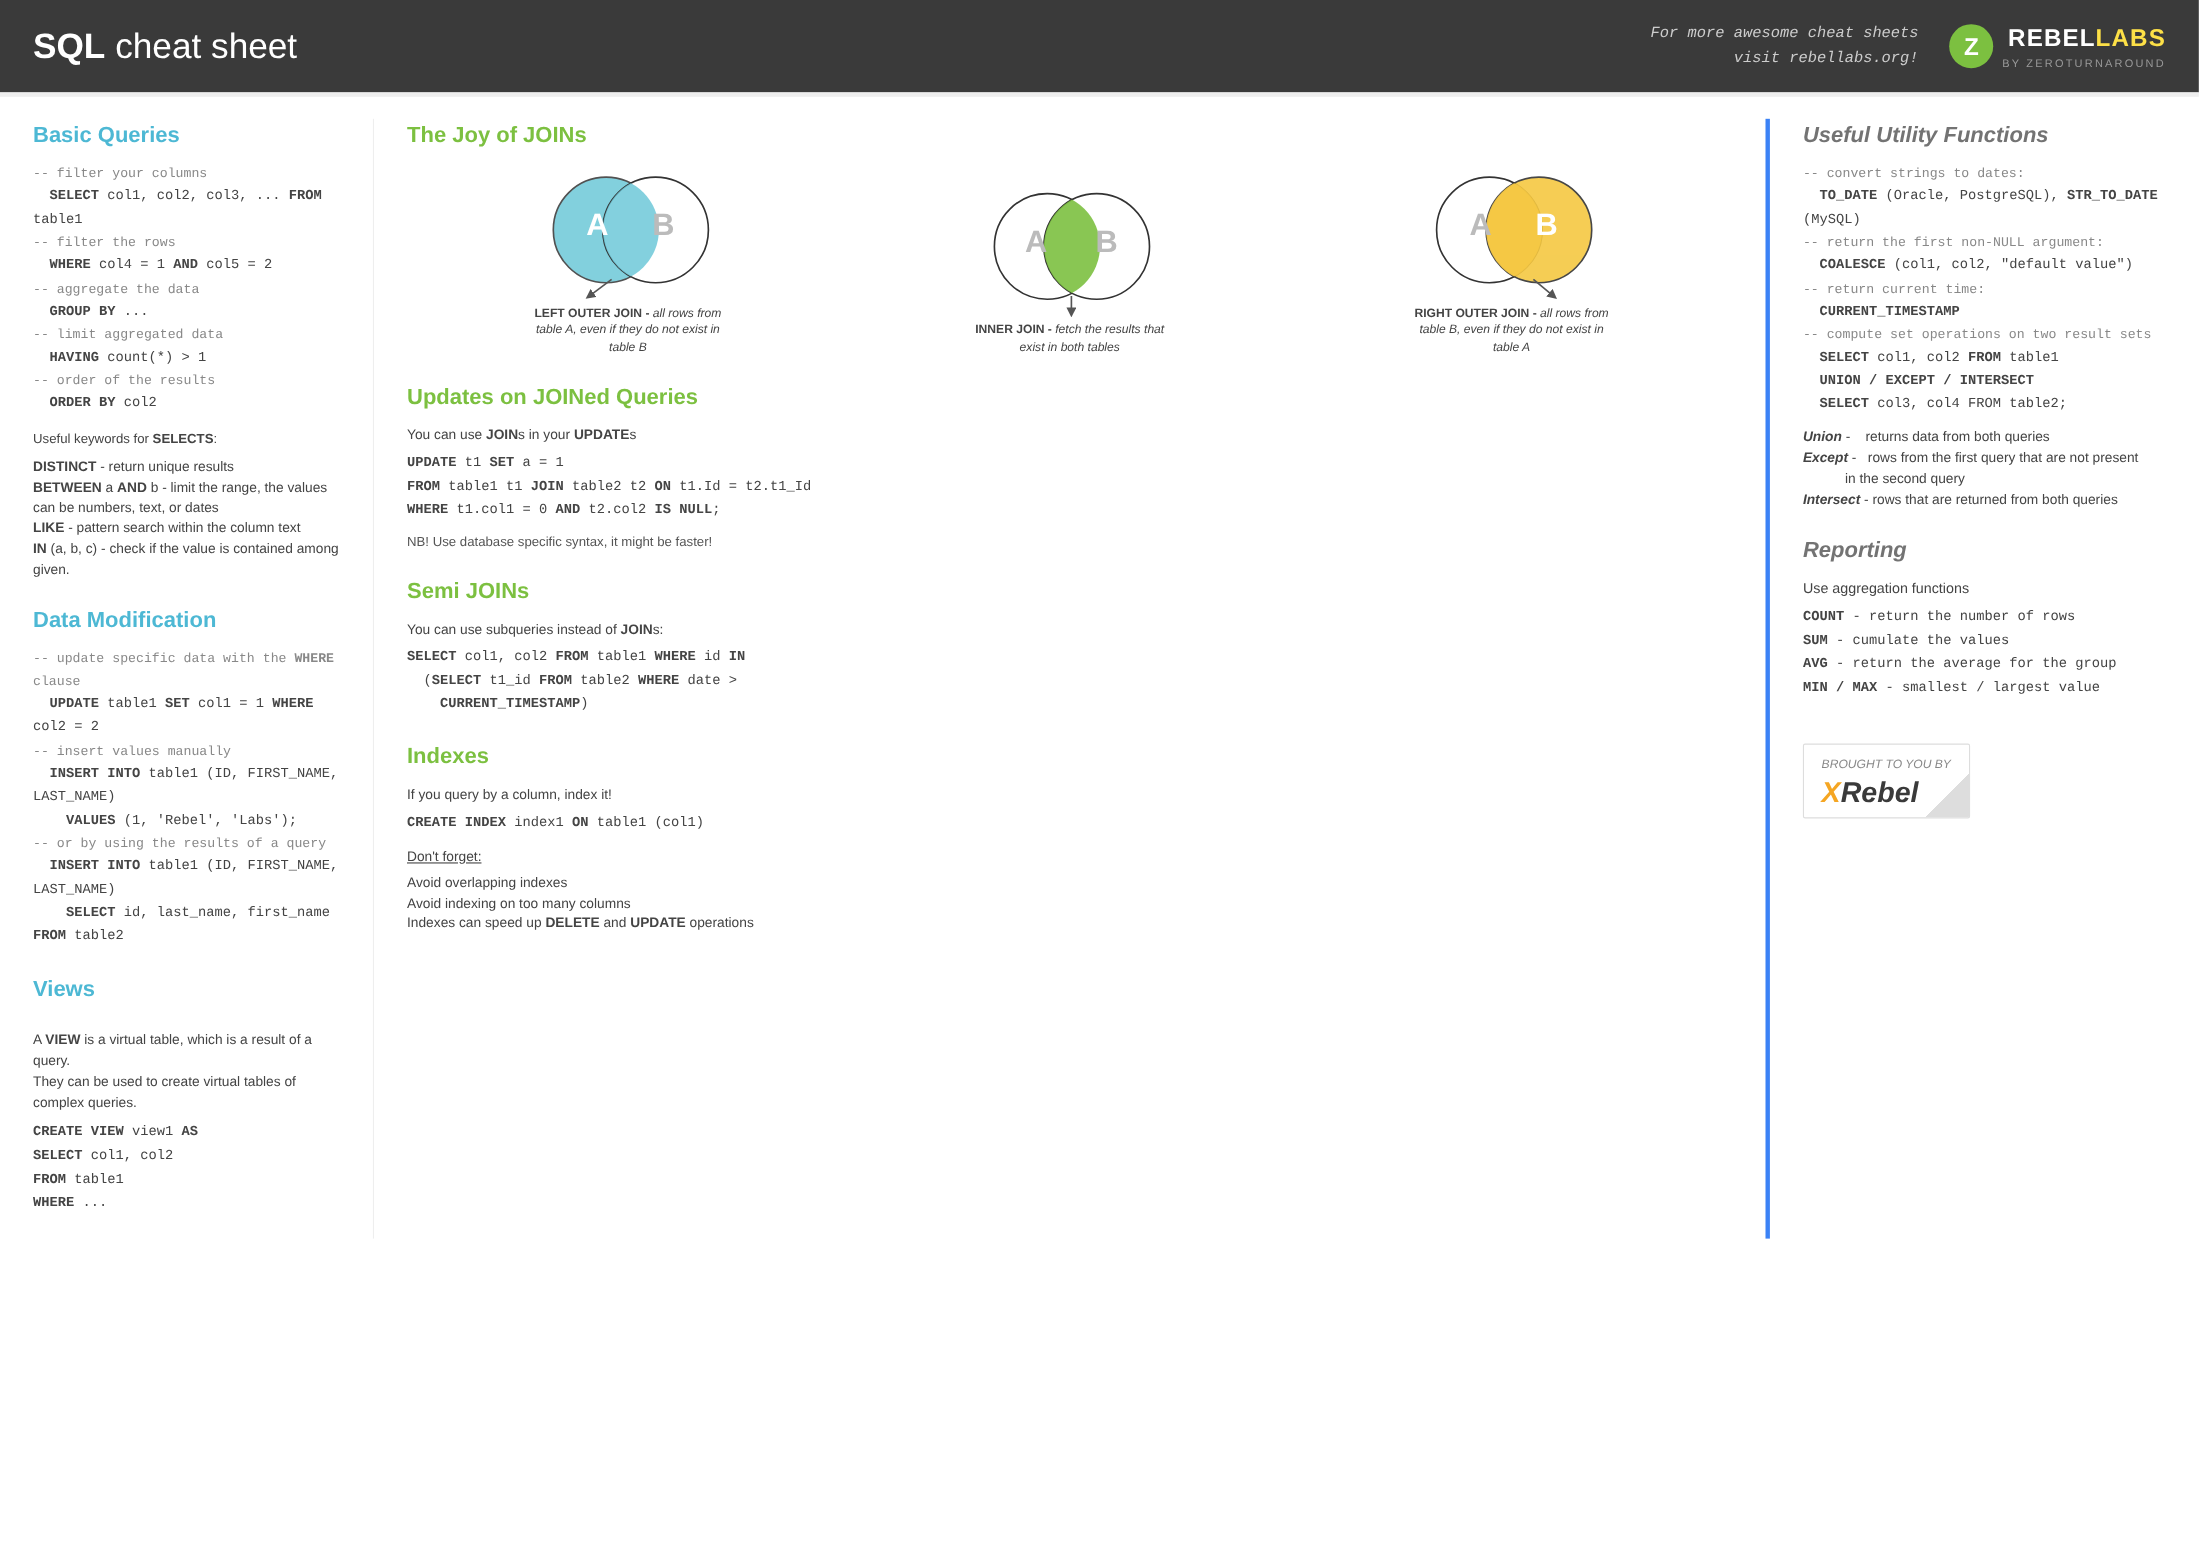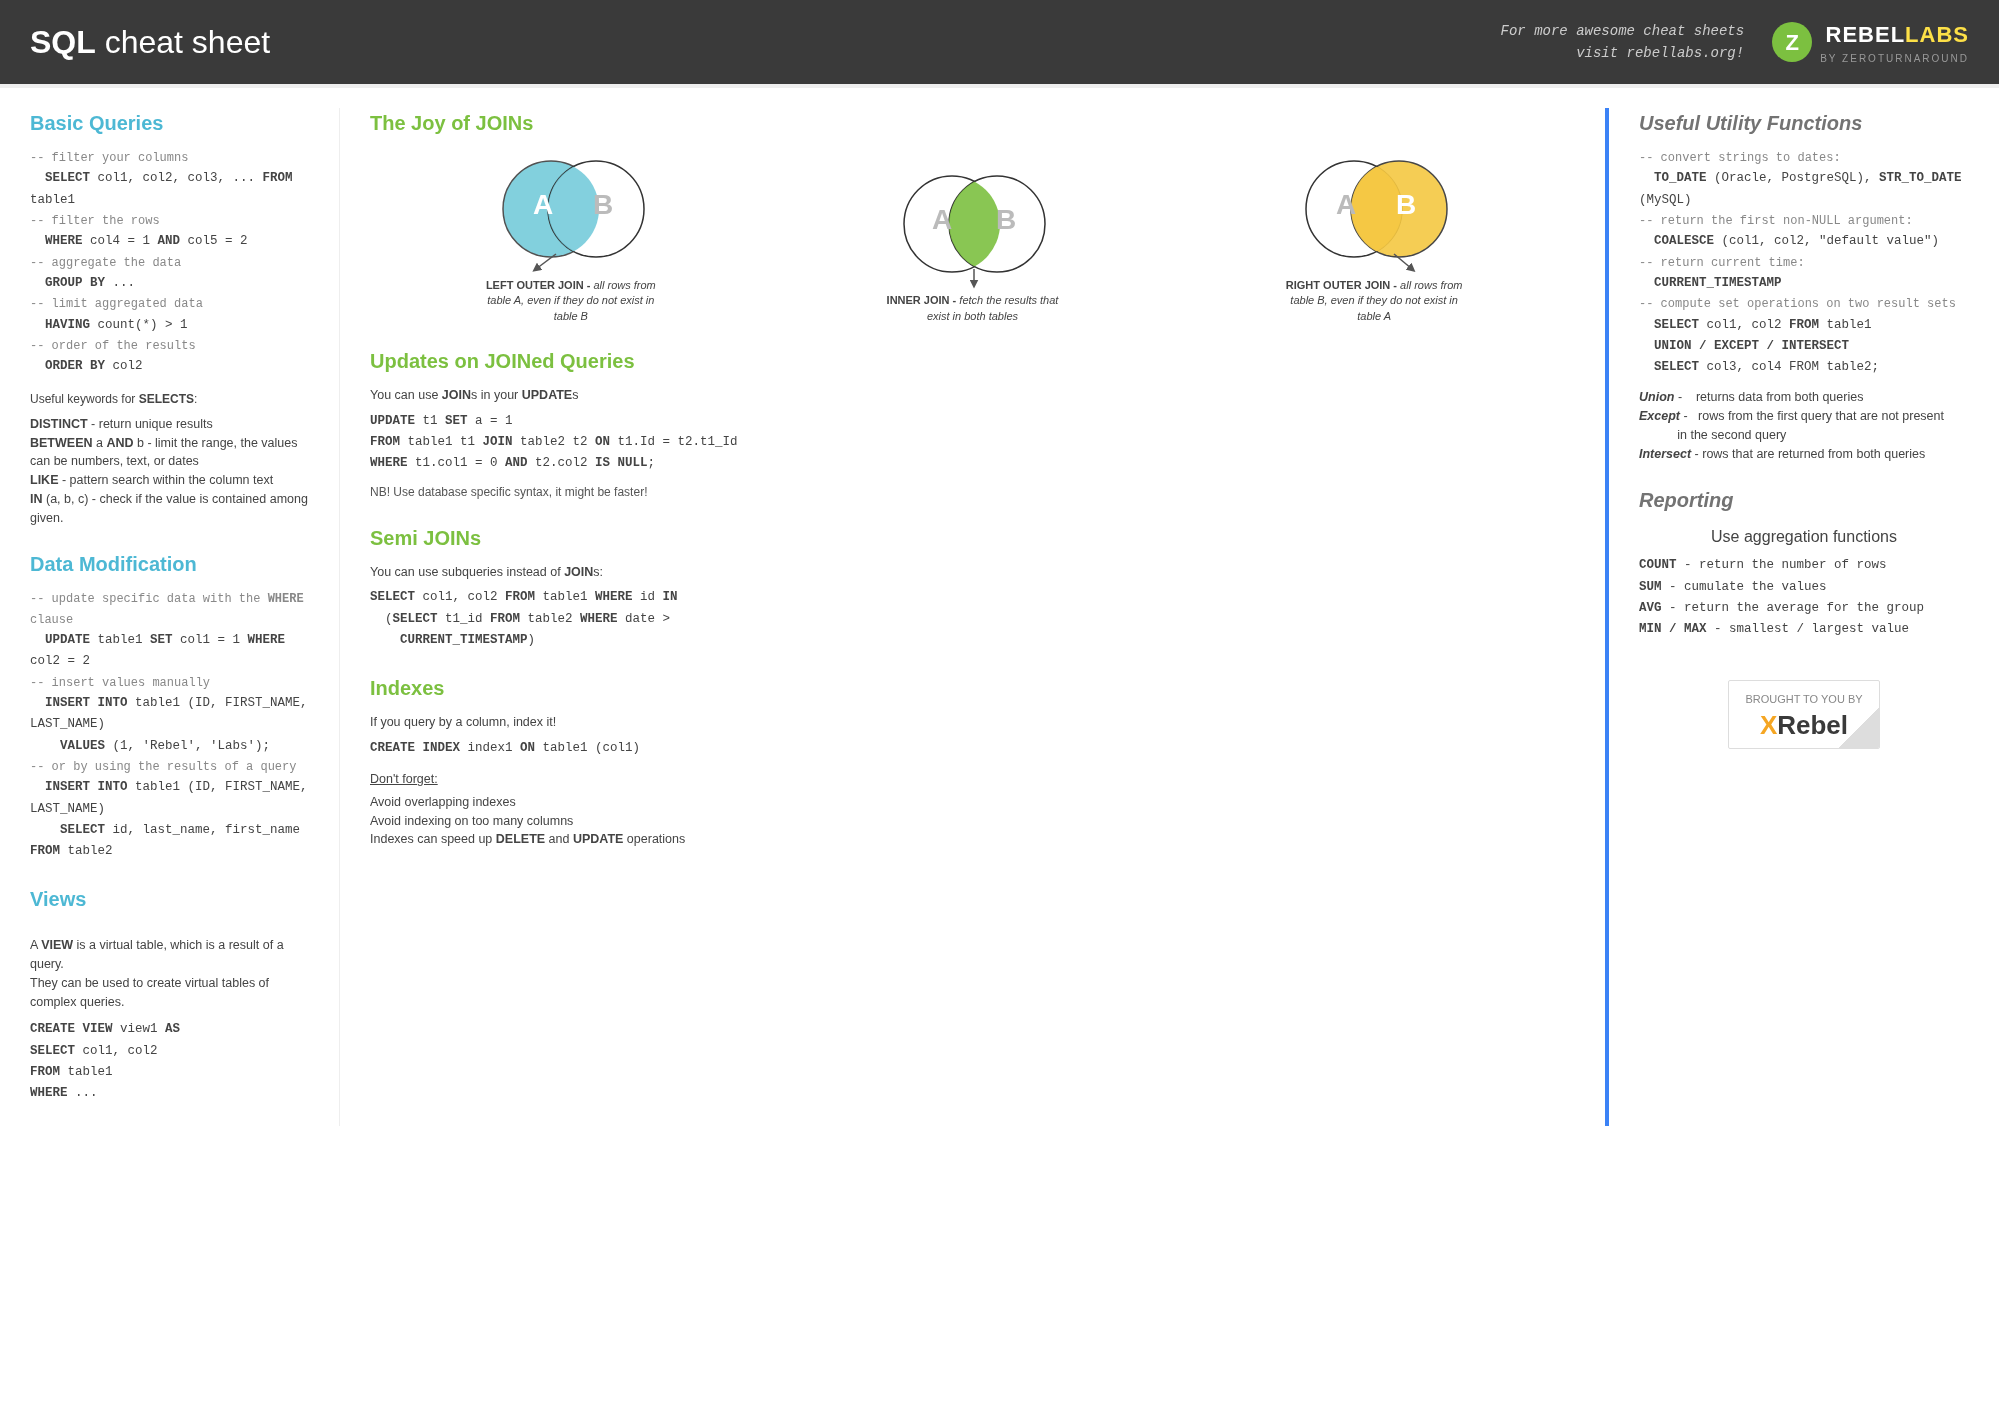--- a/index.html
+++ b/index.html
@@ -372,30 +372,30 @@
       <div style="font-size:12.5px;margin-top:10px;">
         <div><em><strong>Union</strong></em> -&nbsp;&nbsp;&nbsp;&nbsp;returns data from both queries</div>
         <div><em><strong>Except</strong></em> -&nbsp;&nbsp;&nbsp;rows from the first query that are not present</div>
         <div>&nbsp;&nbsp;&nbsp;&nbsp;&nbsp;&nbsp;&nbsp;&nbsp;&nbsp;&nbsp;&nbsp;in the second query</div>
         <div><em><strong>Intersect</strong></em> - rows that are returned from both queries</div>
       </div>
     </div>
 
     <div class="section">
       <div class="section-title orange">Reporting</div>
-      <div style="font-size:16px;margin-bottom:6px;text-align:center;">Use aggregation functions</div>
+      <div style="font-size:13px;margin-bottom:6px;">Use aggregation functions</div>
       <div class="code-block">
         <div><strong>COUNT</strong> - return the number of rows</div>
         <div><strong>SUM</strong> - cumulate the values</div>
         <div><strong>AVG</strong> - return the average for the group</div>
         <div><strong>MIN / MAX</strong> - smallest / largest value</div>
       </div>
     </div>
 
-    <div style="margin-top:40px;text-align:center;position:relative;">
+    <div style="margin-top:40px;text-align:left;position:relative;font-style:italic;">
       <div style="display:inline-block;border:1px solid #ddd;padding:10px 16px;border-radius:2px;position:relative;overflow:hidden;">
         <div style="font-size:11px;color:#888;margin-bottom:4px;">BROUGHT TO YOU BY</div>
         <div style="font-size:26px;font-weight:900;line-height:1;">
           <span style="color:#f5a623;">X</span><span style="color:#3a3a3a;">Rebel</span>
         </div>
         
         <div style="position:absolute;bottom:0;right:0;width:40px;height:40px;background:linear-gradient(135deg, transparent 50%, #ddd 50%);pointer-events:none;"></div>
       </div>
     </div>
 

